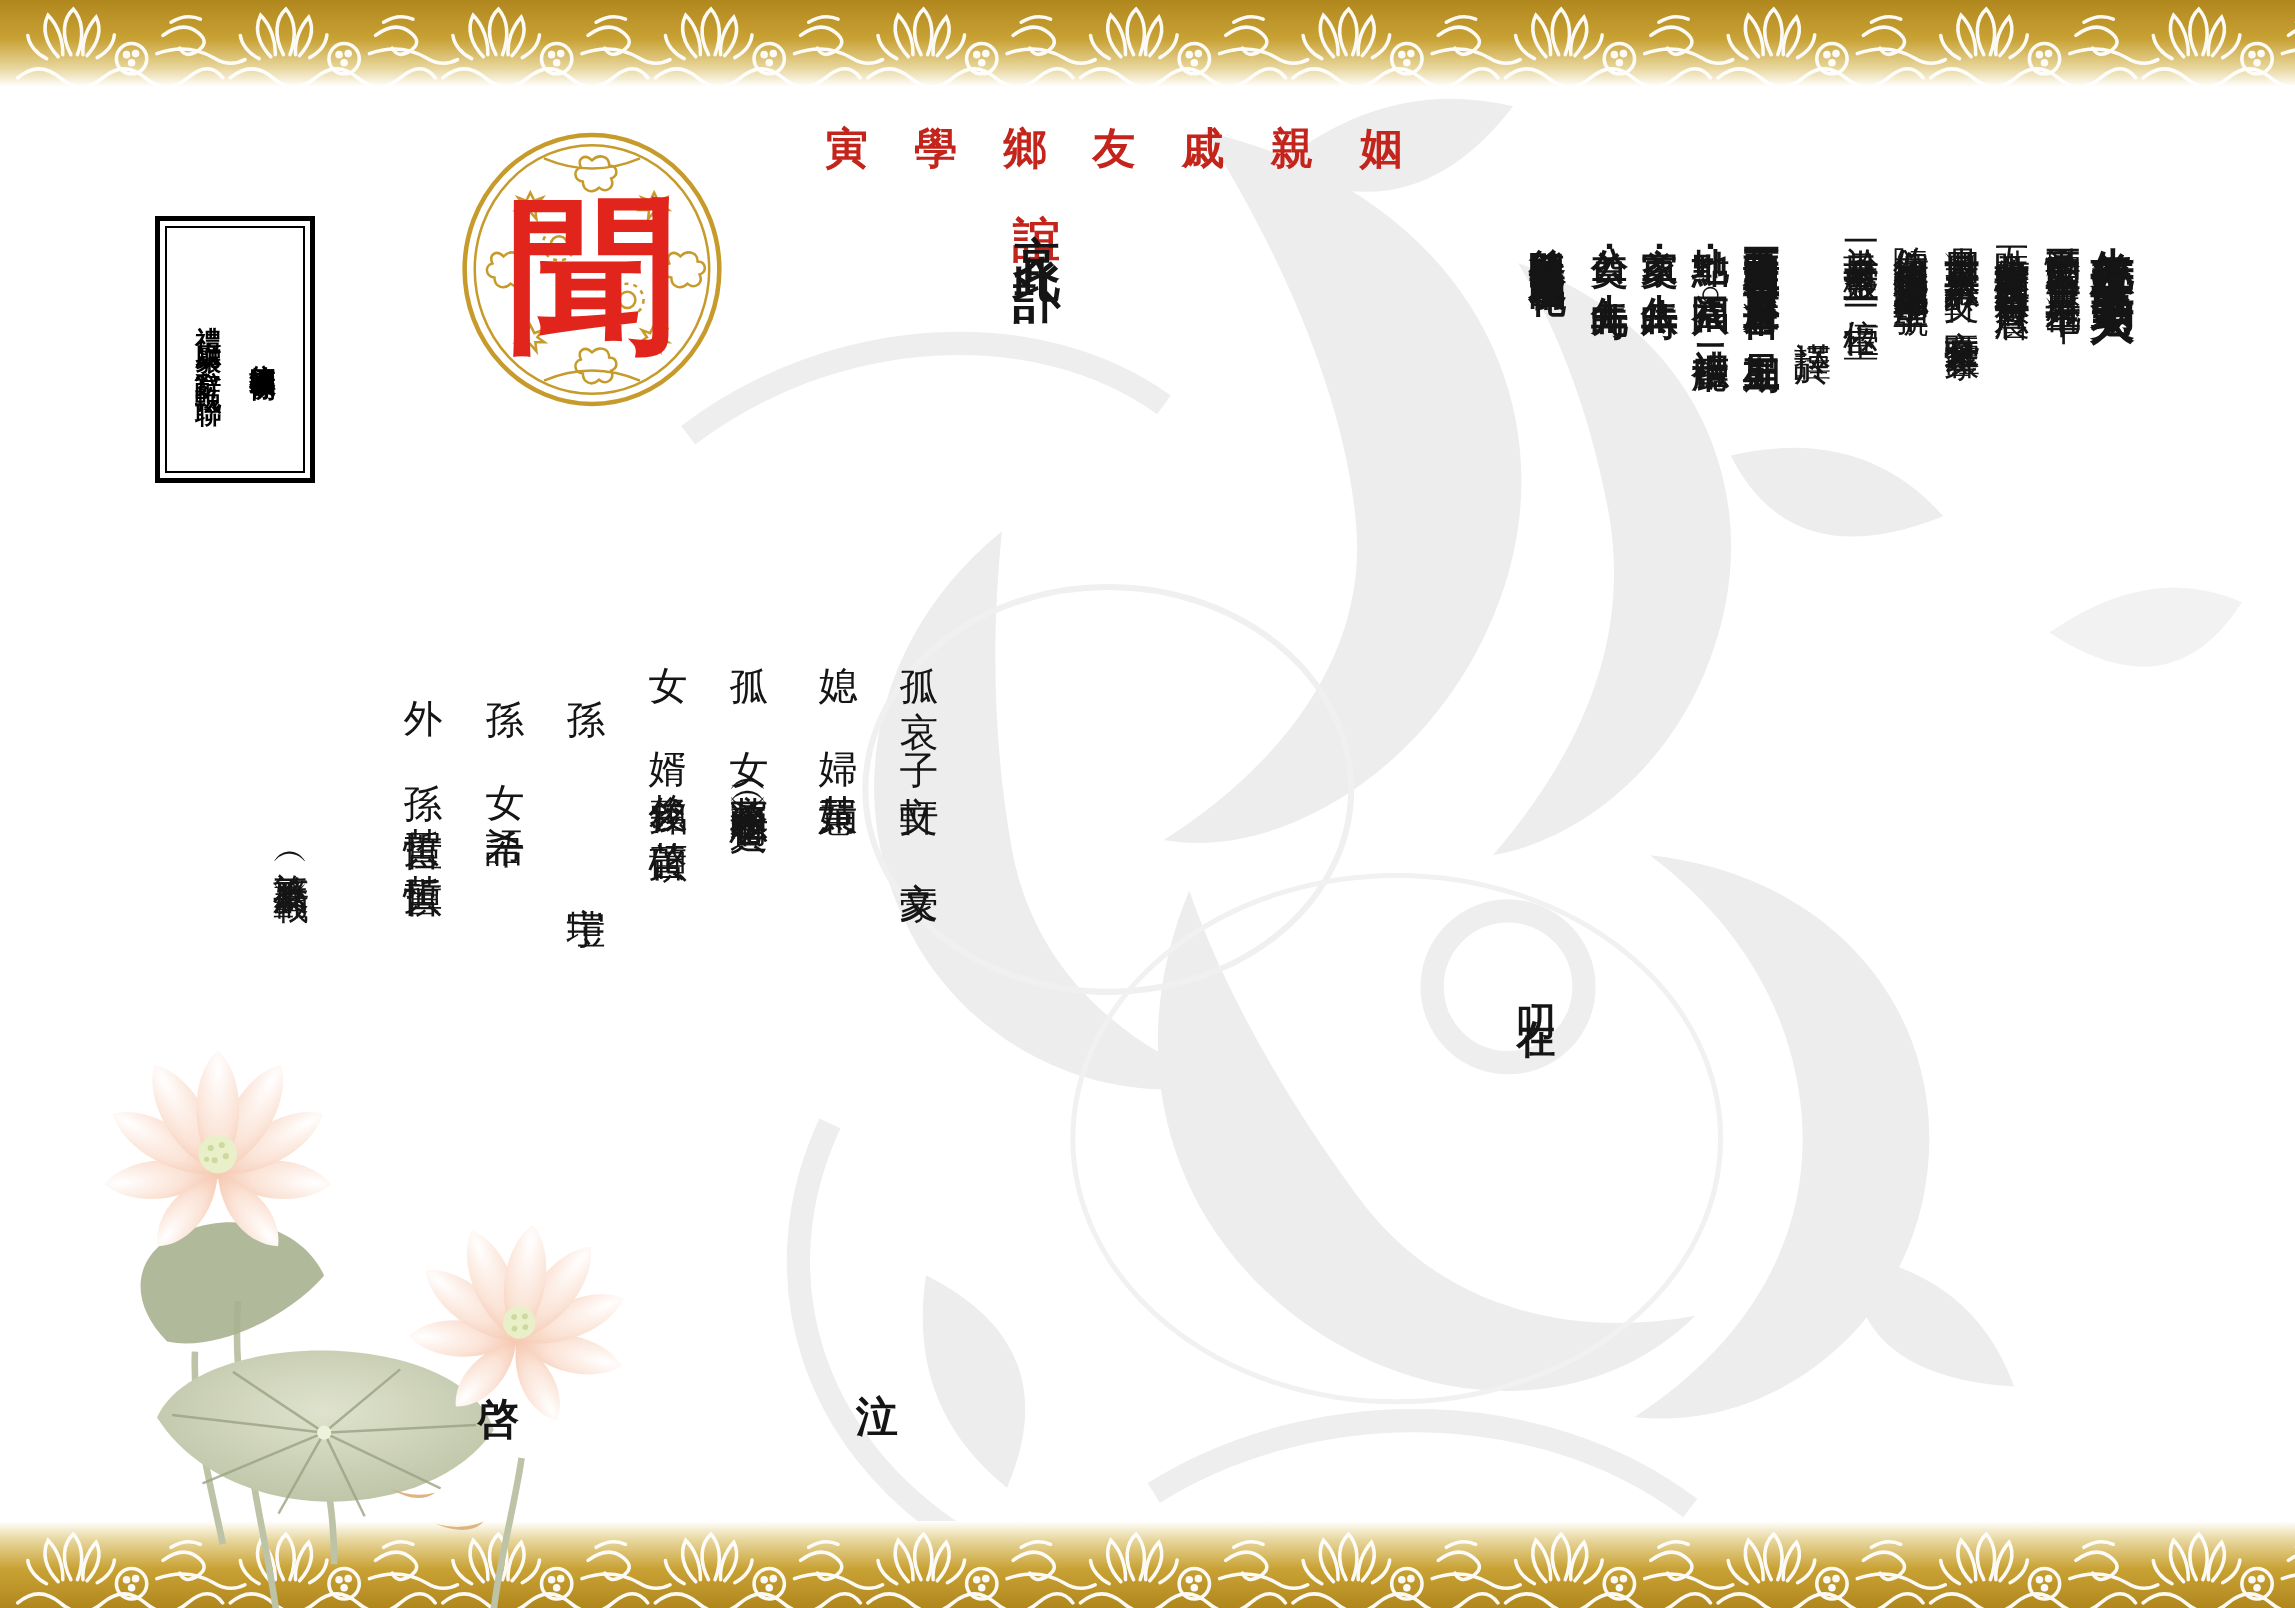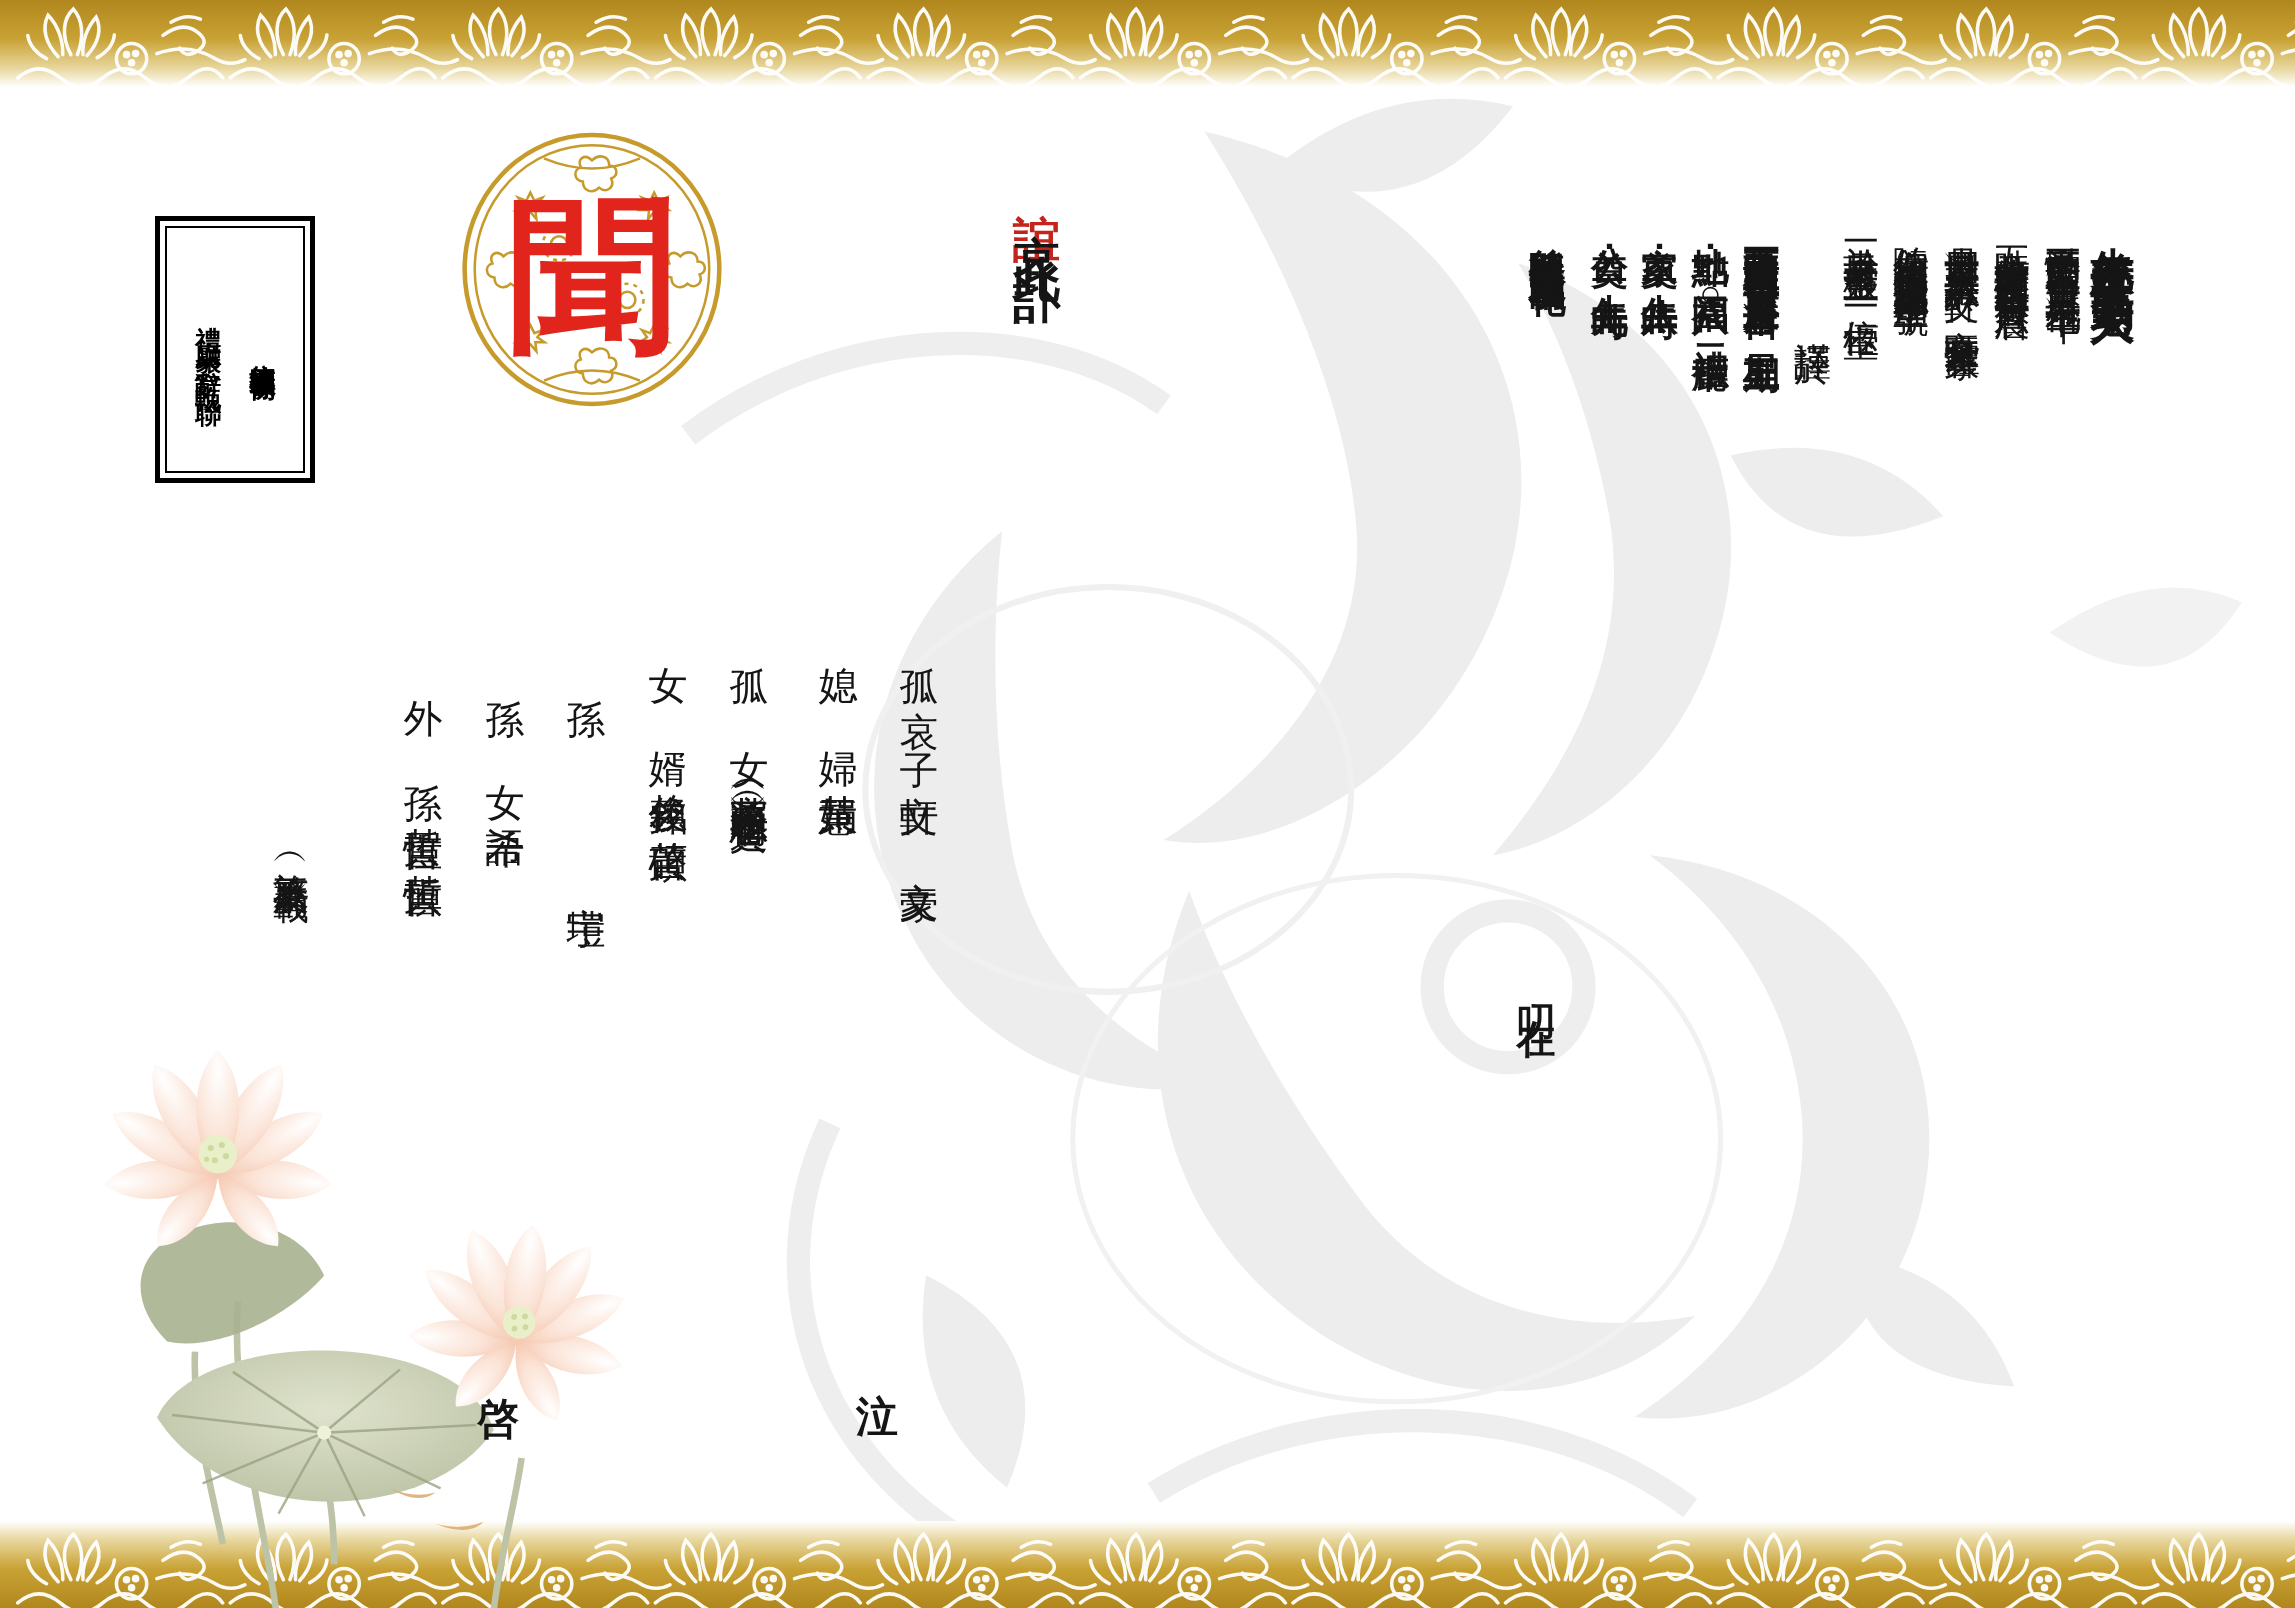--- a/index.html
+++ b/index.html
@@ -291,20 +291,21 @@
               <circle r="32" stroke-dasharray="8 10"></circle>
             </g>
           <path d="M170,60 q95,40 190,0"></path>
           <path d="M170,500 q95,-40 190,0"></path>
         </g>
       </g>
       <text x="265" y="296" text-anchor="middle" dominant-baseline="central" font-size="330" font-weight="900" fill="#e1251d">聞</text>
     </svg>
   </div>
 
+  <div class="relations">寅 學 鄉 友 戚 親 姻</div>
 
   <div class="reg-box">
     <div class="reg-inner">
       <div class="reg-col">依據福園環保條例</div>
       <div class="reg-col spread">禮廳懇辭輓聯</div>
     </div>
   </div>
 
   <div>
       <div class="vcol" style="left: 2085px; top: 212px; width: 50px; font-size: 44px; font-weight: 900; letter-spacing: 4.6px;"><span>先慈李母宋氏</span><span class="seg-small">閨名</span><span>素勤老夫人</span></div>

